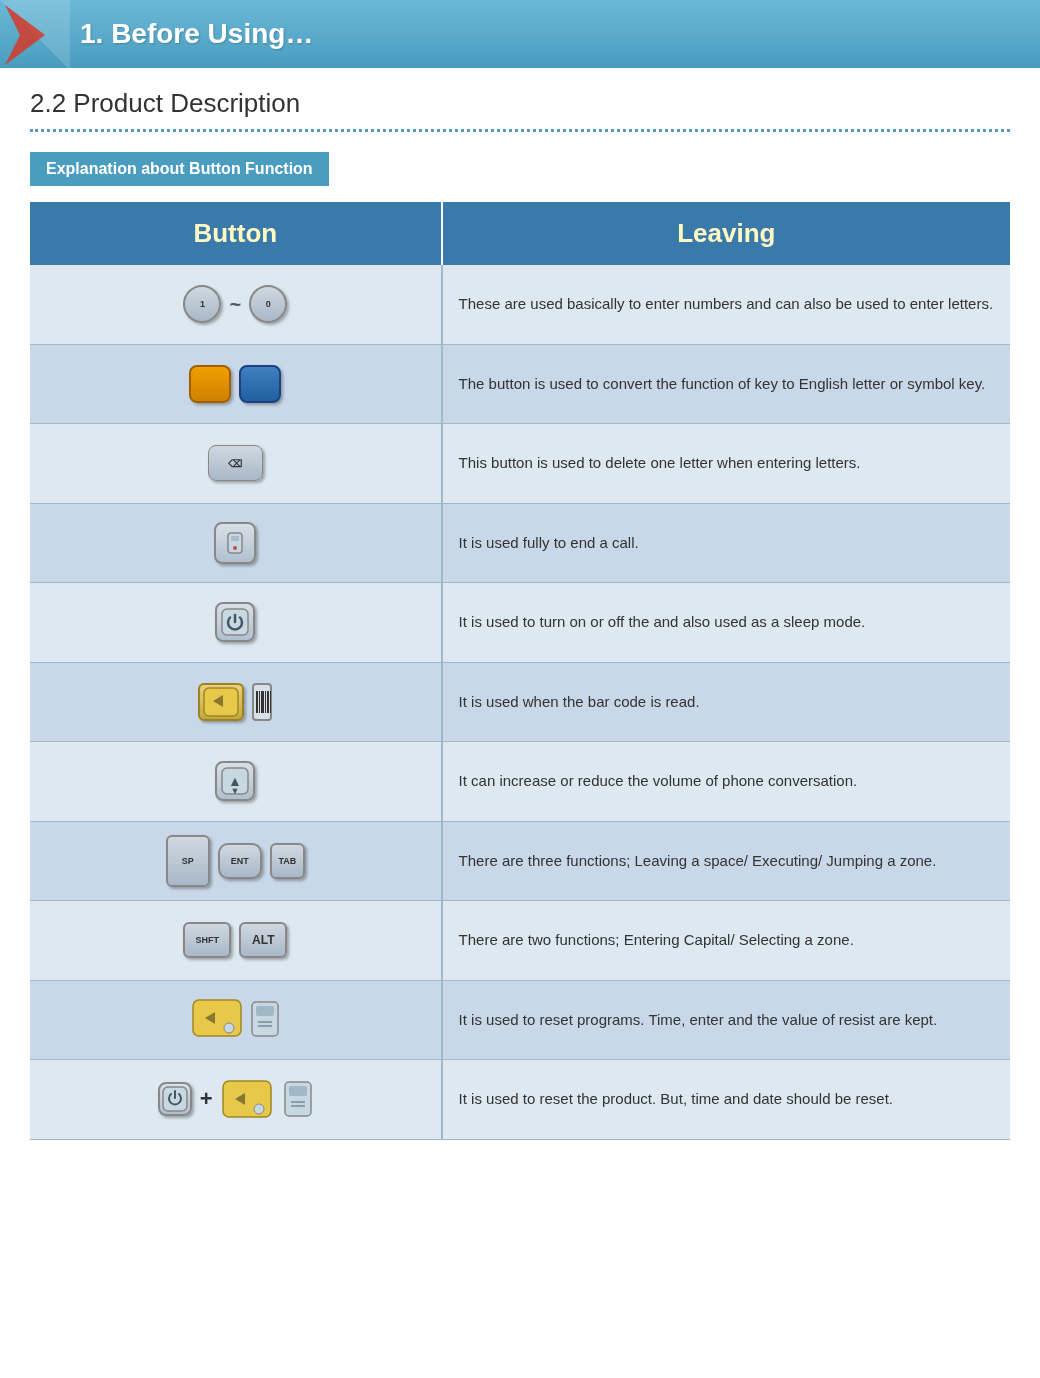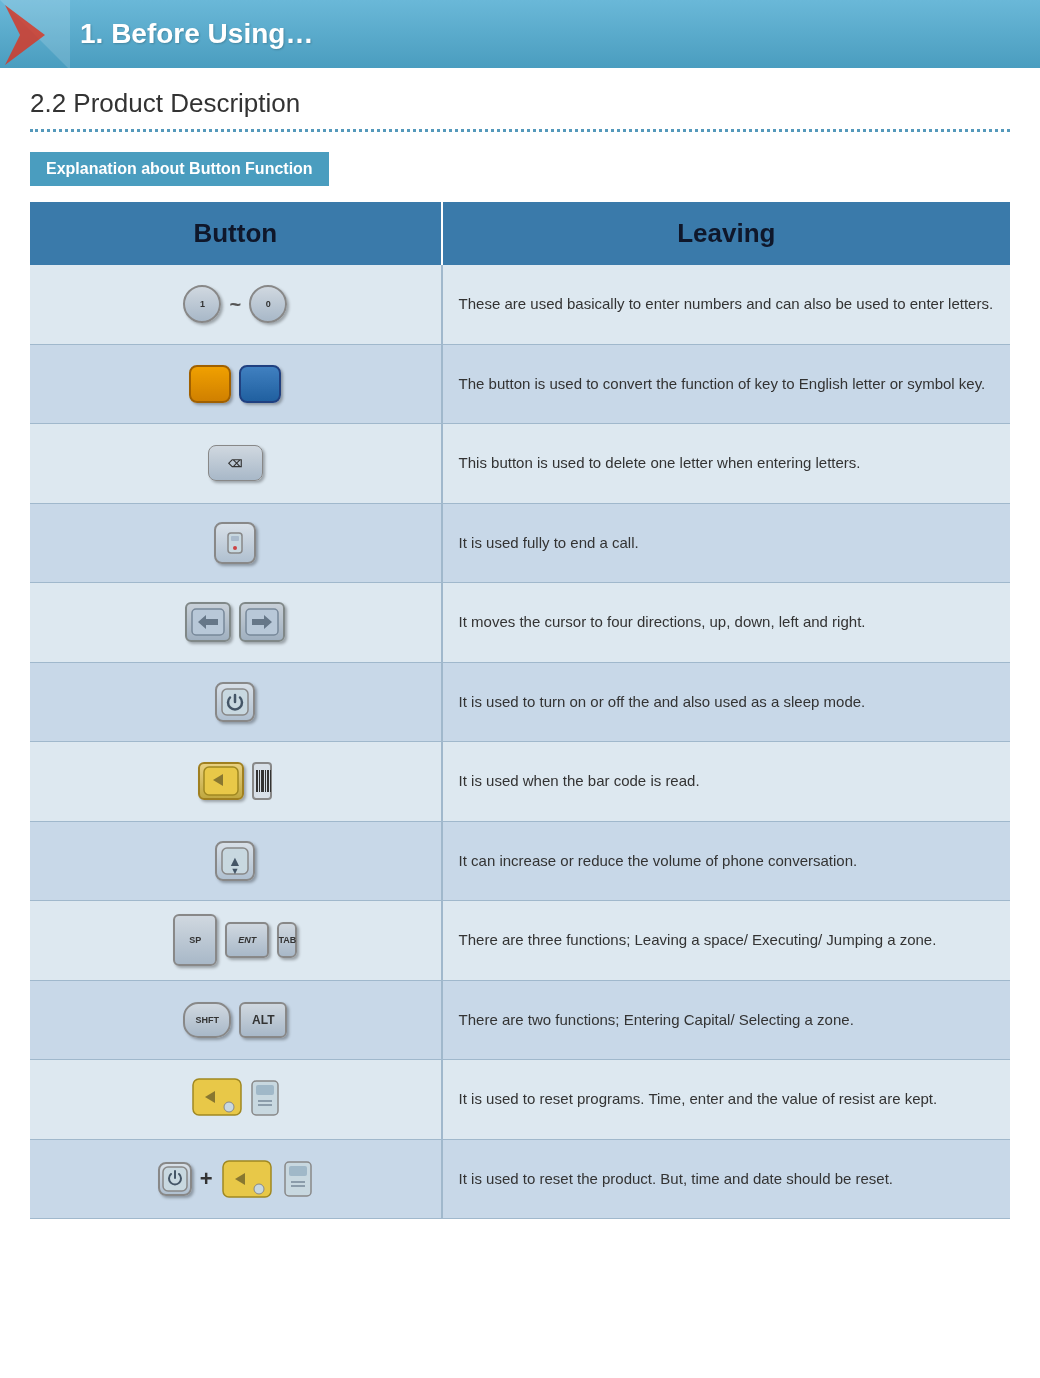--- a/index.html
+++ b/index.html
@@ -60,21 +60,21 @@
 
     
     .btn-table {
       width: 100%;
       border-collapse: collapse;
       background: #c8d8e8;
     }
 
     .btn-table thead tr th {
       background: #3a7aaa;
-      color: #0f172a;
+      color: #fef9c3;
       font-size: 26px;
       font-weight: bold;
       padding: 16px 10px;
       text-align: center;
     }
 
     .btn-table thead tr th:first-child {
       width: 42%;
       border-right: 2px solid #fff;
     }
@@ -204,38 +204,37 @@
       width: 44px; height: 52px;
       background: linear-gradient(to bottom, #d0d8e0, #a8b8c8);
       border-radius: 6px;
       border: 2px solid #888;
       font-size: 9px;
     }
 
     .key-ent {
       width: 44px; height: 36px;
       background: linear-gradient(to bottom, #d0d8e0, #a8b8c8);
-      border-radius: 5px;
+      border-radius: 10px;
       border: 2px solid #888;
       font-size: 9px;
-      font-style: italic;
     }
 
     .key-tab {
-      width: 20px; height: 36px;
+      width: 35px; height: 36px;
       background: linear-gradient(to bottom, #d0d8e0, #a8b8c8);
       border-radius: 6px;
       border: 2px solid #888;
       font-size: 9px;
     }
 
     .key-shift {
       width: 48px; height: 36px;
       background: linear-gradient(to bottom, #d0d8e0, #a8b8c8);
-      border-radius: 15px;
+      border-radius: 6px;
       border: 2px solid #888;
       font-size: 9px;
     }
 
     .key-alt {
       width: 48px; height: 36px;
       background: linear-gradient(to bottom, #d0d8e0, #a8b8c8);
       border-radius: 6px;
       border: 2px solid #888;
       font-size: 9px;
@@ -356,39 +355,20 @@
                 <rect x="6" y="3" width="14" height="20" rx="3" fill="#c8d8e0" stroke="#888" stroke-width="1.5"></rect>
                 <circle cx="13" cy="18" r="2" fill="#cc4444"></circle>
                 <rect x="9" y="6" width="8" height="5" rx="1" fill="#aabbcc"></rect>
               </svg>
             </div>
           </div>
         </td>
         <td class="func-cell">It is used fully to end a call.</td>
       </tr>
 
-      <tr>
-        <td class="btn-cell">
-          <div class="btn-icon-group">
-            <div class="key-nav key-btn">
-              <svg width="36" height="30" viewBox="0 0 36 30">
-                <rect x="2" y="2" width="32" height="26" rx="4" fill="#b8c8d8" stroke="#778899" stroke-width="1.5"></rect>
-                <polygon points="8,15 16,8 16,12 28,12 28,18 16,18 16,22" fill="#667788"></polygon>
-              </svg>
-            </div>
-            <div class="key-nav key-btn">
-              <svg width="36" height="30" viewBox="0 0 36 30">
-                <rect x="2" y="2" width="32" height="26" rx="4" fill="#b8c8d8" stroke="#778899" stroke-width="1.5"></rect>
-                <polygon points="28,15 20,8 20,12 8,12 8,18 20,18 20,22" fill="#667788"></polygon>
-              </svg>
-            </div>
-          </div>
-        </td>
-        <td class="func-cell">It moves the cursor to four directions, up, down, left and right.</td>
-      </tr>
 
       <tr>
         <td class="btn-cell">
           <div class="btn-icon-group">
             <div class="key-power key-btn">
               <svg width="30" height="30" viewBox="0 0 30 30">
                 <rect x="2" y="2" width="26" height="26" rx="5" fill="#c8d8e0" stroke="#888" stroke-width="1.5"></rect>
                 <path d="M15,8 L15,15" stroke="#445566" stroke-width="2.5" stroke-linecap="round"></path>
                 <path d="M10,10.5 A7,7 0 1,0 20,10.5" stroke="#445566" stroke-width="2.5" fill="none" stroke-linecap="round"></path>
               </svg>

